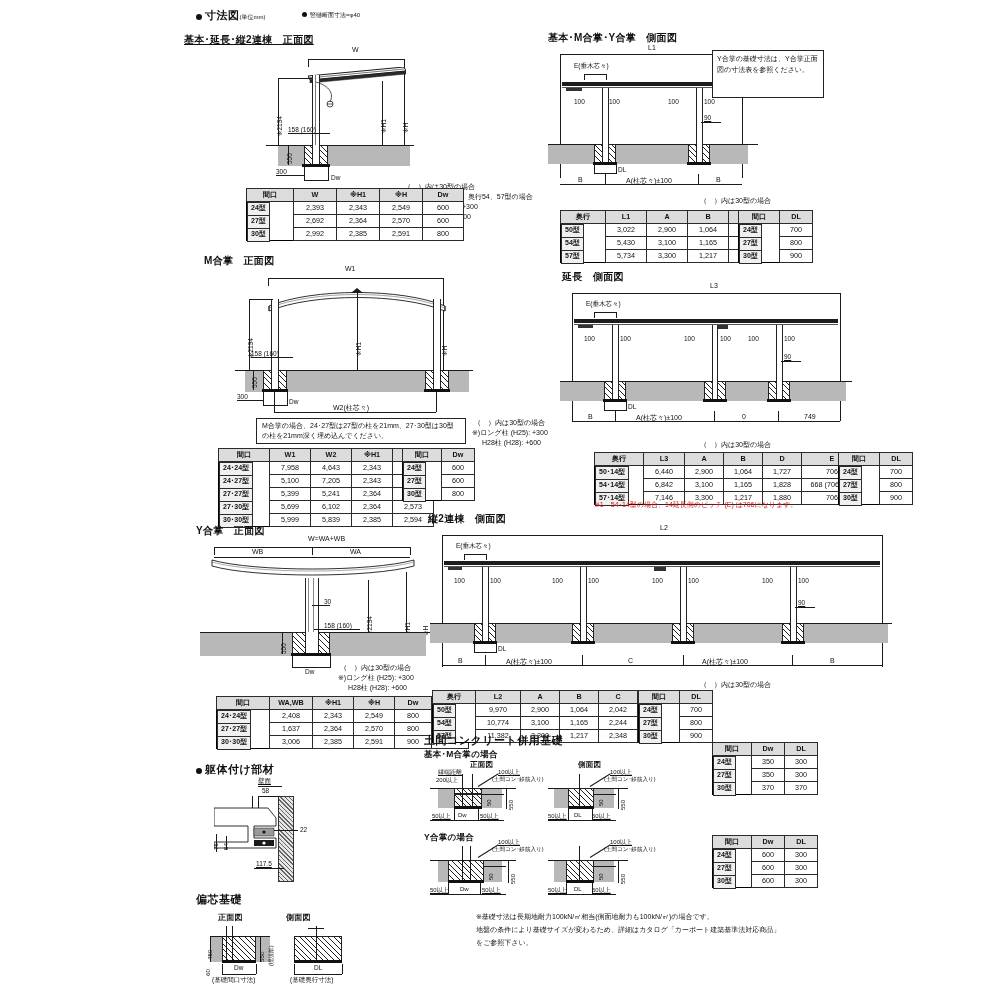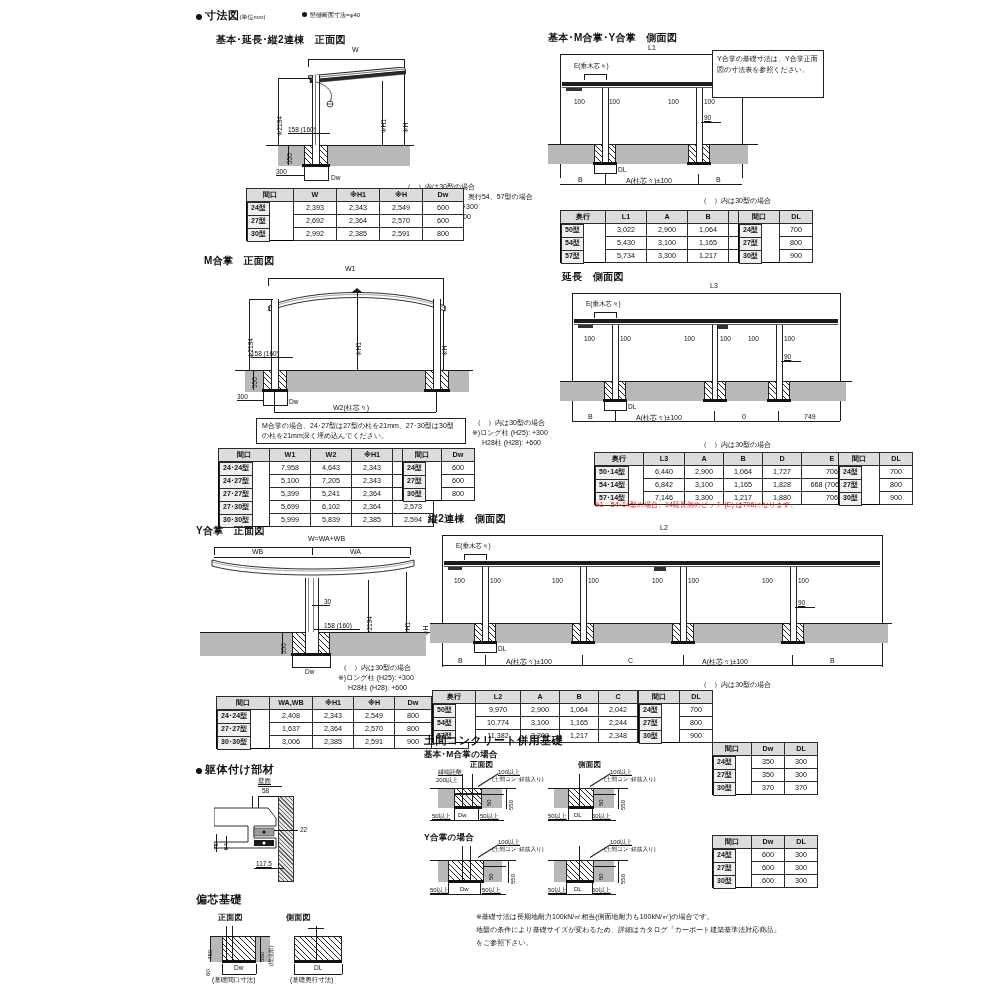--- a/index.html
+++ b/index.html
@@ -61,21 +61,21 @@
 </head>
 <body>
 
 <div class="abs" style="left:196px;top:8px;">
   <span class="bullet"></span><span class="hdr">寸法図</span><span class="tiny">(単位mm)</span>
 </div>
 <div class="abs" style="left:302px;top:10px;">
   <span class="bullet" style="width:5px;height:5px;"></span><span class="tiny">竪樋断面寸法=φ40</span>
 </div>
 
-<div class="abs hdr2" style="left:216px;top:33px;">基本･延長･縦2連棟　正面図</div>
+<div class="abs hdr2" style="left:184px;top:33px;text-decoration:underline;">基本･延長･縦2連棟　正面図</div>
 
 <div class="abs" style="left:230px;top:48px;width:300px;height:135px;">
 
   <div class="lbl" style="left:122px;top:-2px;">W</div>
   <div class="ln hl" style="left:78px;top:11px;width:96px;"></div>
   <div class="ln vl" style="left:78px;top:11px;height:8px;"></div>
   <div class="ln vl" style="left:174px;top:11px;height:88px;"></div>
 
   <div class="roof" style="left:78px;top:19px;width:98px;height:14px;">
     <svg width="98" height="16" viewBox="0 0 98 16">

